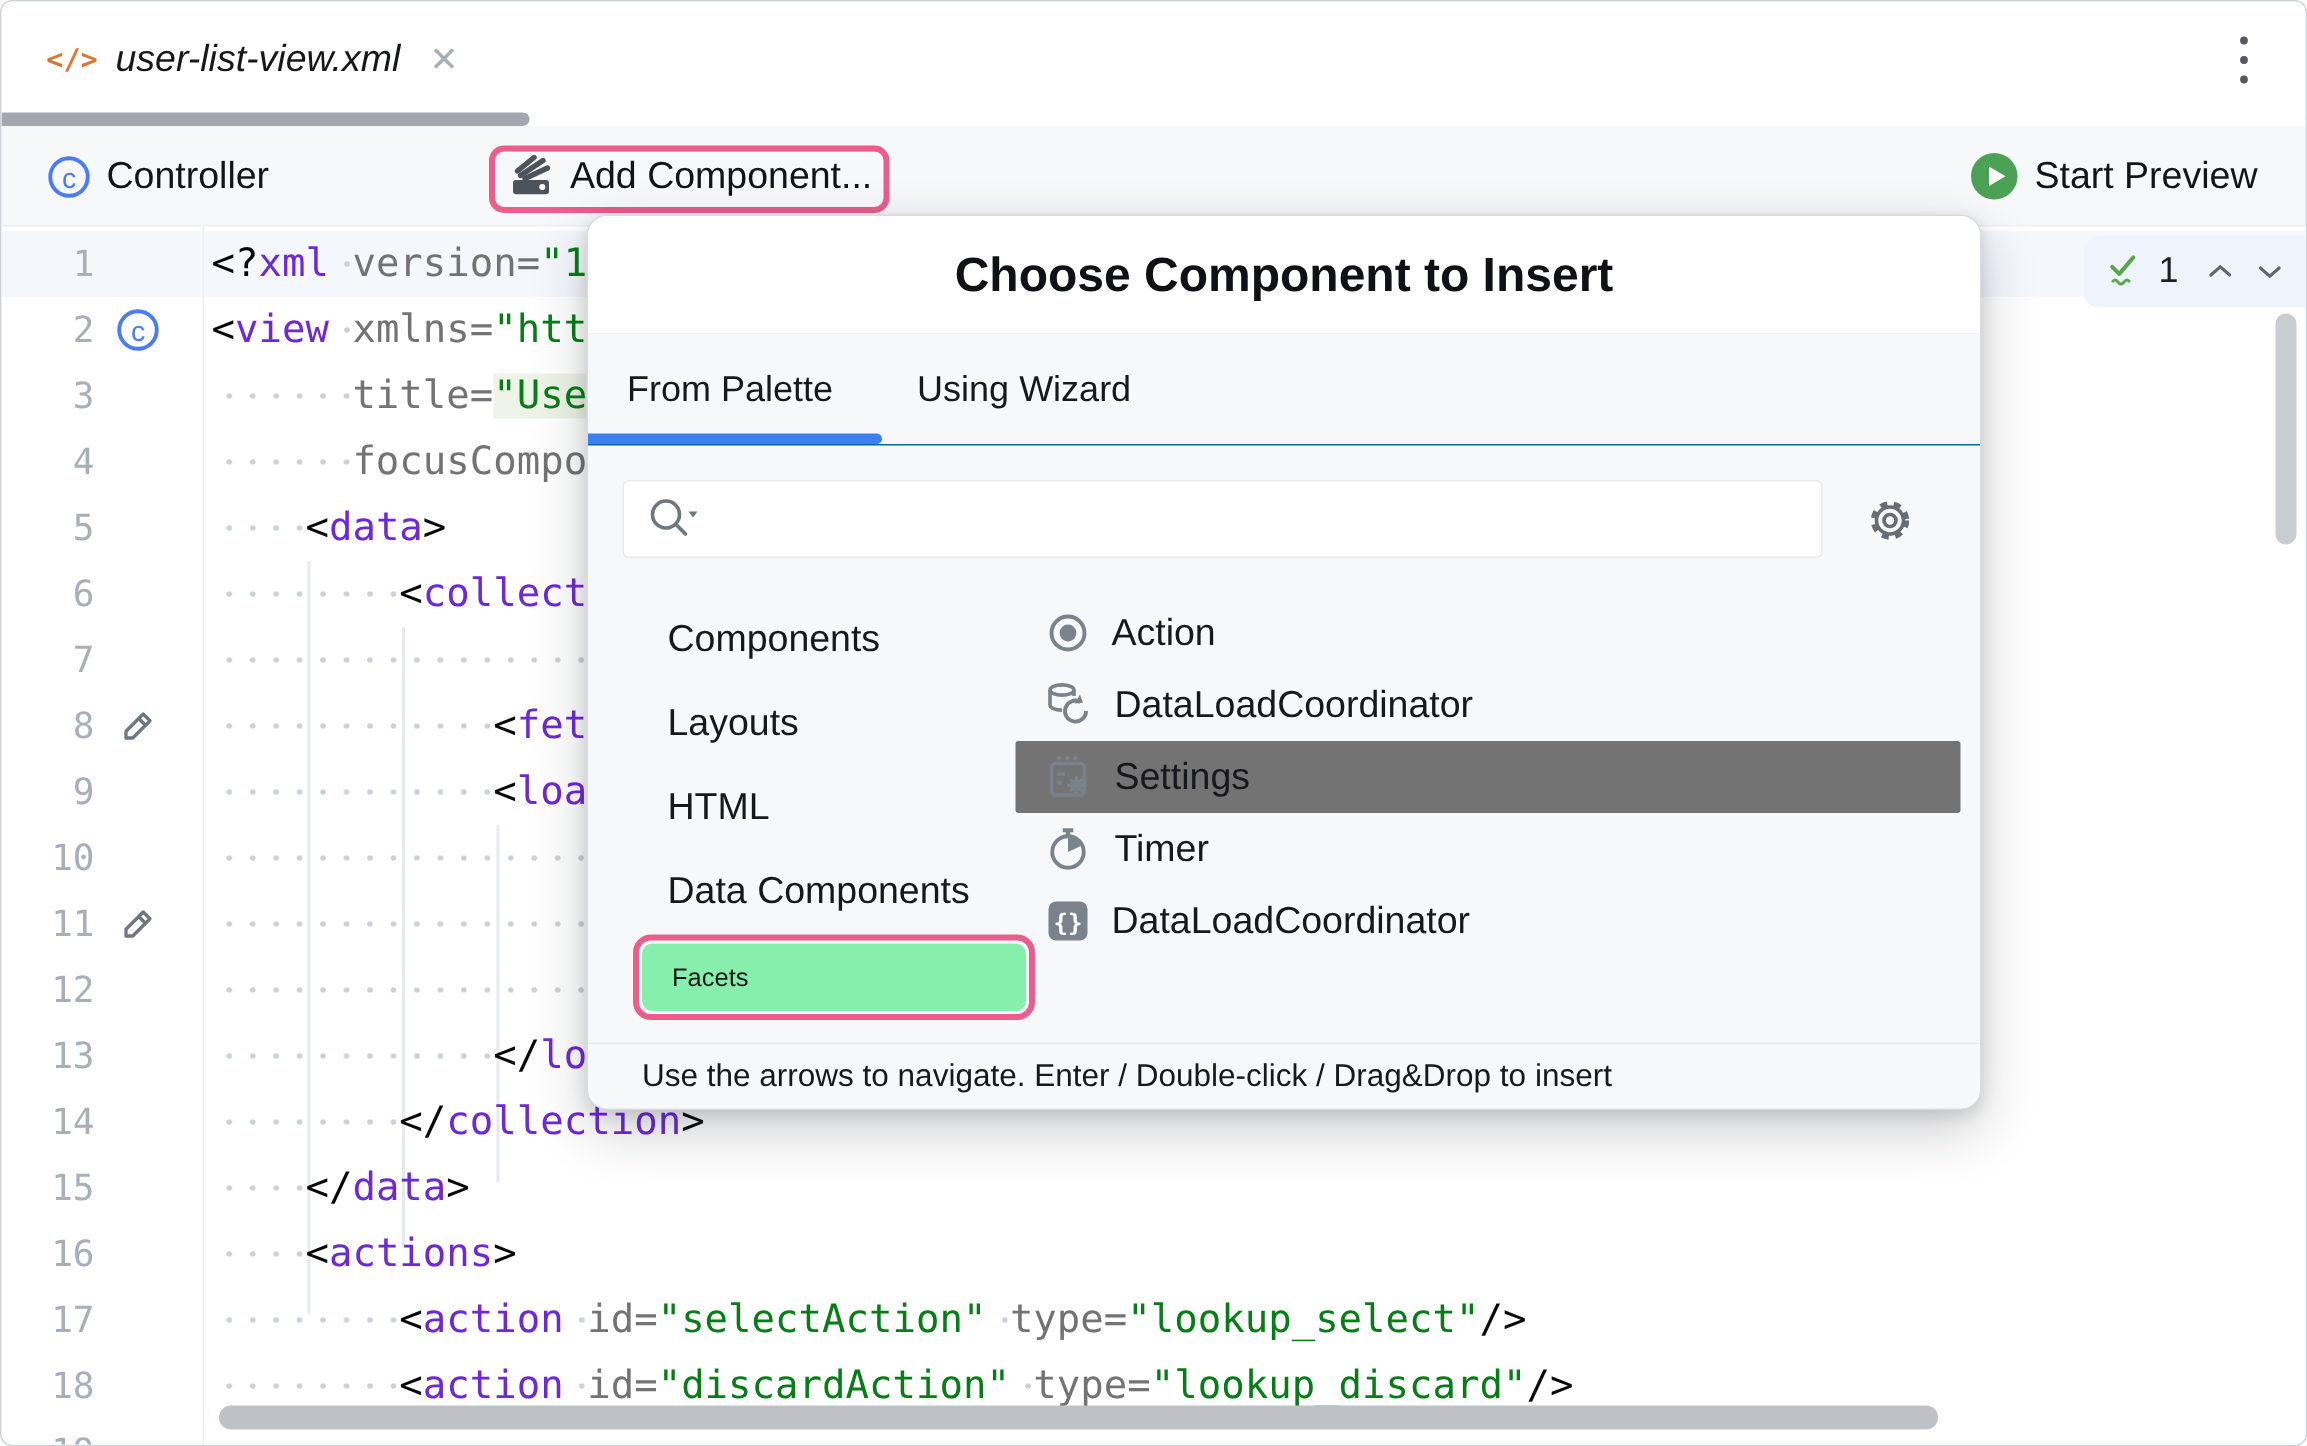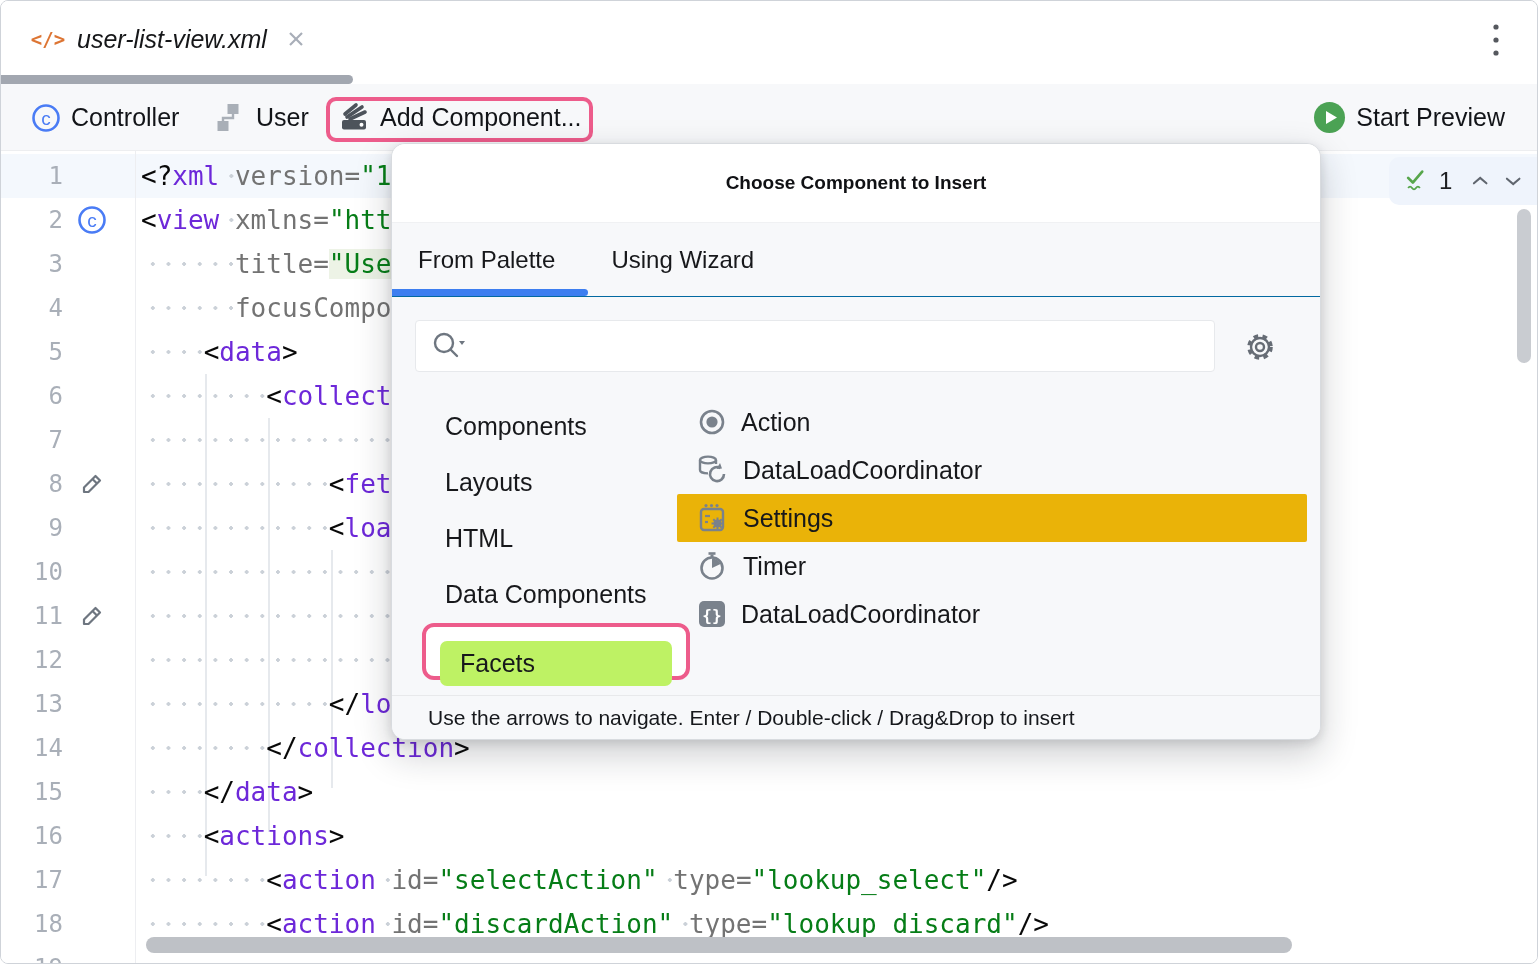--- a/index.html
+++ b/index.html
@@ -38,35 +38,35 @@
   .inspections { position:absolute; right:0; top:6px; width:150px; height:48px; background:#EFF4FC; border-radius:10px 0 0 10px; display:flex; align-items:center; gap:12px; padding:0 16px; cursor:pointer; }
   .insp-count { font-size:24px; color:#1E1F22; }
   .insp-chev { margin-left:6px; cursor:pointer; }
 
   .vscroll { position:absolute; right:8px; top:58px; width:14px; height:154px; background:#C9CCD1; border-radius:7px; cursor:pointer; }
   .hscroll { position:absolute; left:145px; top:786px; width:1146px; height:16px; background:#BEC1C6; border-radius:8px; cursor:pointer; }
 
   
   .popup { position:absolute; left:390px; top:142px; width:930px; height:597px; background:#F7F8FA; border:1px solid #D8DBDF; border-radius:14px; box-shadow:0 14px 36px rgba(25,28,35,.22), 0 3px 10px rgba(25,28,35,.12); overflow:hidden; }
   .popup-header { height:79px; background:#fff; display:flex; align-items:center; justify-content:center; border-bottom:1px solid #F0F1F3; }
-  .popup-title { font-size:19px; font-weight:bold; color:#101114; }
+  .popup-title { font-size:32px; font-weight:bold; color:#101114; }
   .popup-tabs { position:relative; height:74px; background:#F7F8FA; border-bottom:1px solid #0369a1; display:flex; align-items:center; padding-left:26px; gap:56px; }
   .ptab { font-size:24px; color:#17181B; cursor:pointer; }
   .ptab-underline { position:absolute; left:0; bottom:0; width:196px; height:7px; background:#3D7EF0; border-radius:0 4px 4px 0; }
   .popup-body { position:relative; height:399px; }
   .search-field { position:absolute; left:23px; top:23px; width:800px; height:52px; background:#fff; border:1px solid #E7E9EC; border-radius:4px; display:flex; align-items:center; padding-left:14px; gap:4px; }
   .search-input { border:none; outline:none; flex:1; height:100%; font-size:24px; color:#17181B; background:transparent; }
   .gear-btn { position:absolute; left:848px; top:30px; width:40px; height:40px; display:flex; align-items:center; justify-content:center; cursor:pointer; }
   .cat-col { position:absolute; left:0; top:101px; width:285px;padding-left:15px; }
   .cat-row { height:56px; line-height:56px; padding-left:38px; font-size:25px; color:#17181B; cursor:pointer; }
   .facet-outer { margin:1px 0 0 15px; width:268px; height:57px; border:4px solid #ED5C8B; border-radius:12px; background:#fff; }
-  .facet-inner { margin:14px; height:45px; background:#bef264; border-radius:7px; line-height:45px; padding-left:20px; font-size:25px; color:#17181B; cursor:pointer; }
+  .facet-inner { margin:2px; height:45px; background:#86efac; border-radius:7px; line-height:45px; padding-left:20px; font-size:17px; color:#17181B; cursor:pointer; }
   .comp-col { position:absolute; left:285px; top:101px; width:630px; }
   .comp-row { height:48px; display:flex; align-items:center; padding-left:20px; gap:14px; font-size:25px; color:#17181B; cursor:pointer; border-radius:2px; }
-  .comp-row.selected { background:#eab308; }
+  .comp-row.selected { background:#737373; }
   .popup-footer { position:absolute; left:0; bottom:0; width:100%; height:44px; border-top:1px solid #E8E9EB; background:#F7F8FA; }
   .hint { line-height:43px; padding-left:36px; font-size:21px; color:#16181C; }
 
   
   .annot { position:absolute; border:4px solid #ED5C8B; border-radius:10px; pointer-events:none; }
   .annot-add { left:325px; top:96px; width:267px; height:45px; }
 
   svg { display:block; }
 </style>
 </head>
@@ -95,28 +95,20 @@
     <div class="tab-scroll"></div>
   </div>
 
   <div class="toolbar">
     <div class="tb-item tb-controller">
       <svg width="30" height="30" viewBox="0 0 30 30">
         <circle cx="15" cy="15" r="12.5" fill="none" stroke="#4A7CF5" stroke-width="2.6"></circle>
         <text x="15" y="22" text-anchor="middle" font-family="Liberation Sans" font-size="19" fill="#4A7CF5">c</text>
       </svg>
       <span>Controller</span>
-    </div>
-    <div class="tb-item tb-user">
-      <svg width="31" height="31" viewBox="0 0 31 31">
-        <polyline points="18,12 18,16 8,16 8,20" fill="none" stroke="#A9AFB7" stroke-width="2.4"></polyline>
-        <rect x="12.5" y="2" width="11" height="10" fill="#A9AFB7"></rect>
-        <rect x="2.5" y="19" width="11" height="10" fill="#A9AFB7"></rect>
-      </svg>
-      <span>User</span>
     </div>
     <div class="tb-item tb-preview">
       <svg width="33" height="33" viewBox="0 0 33 33">
         <circle cx="16.5" cy="16.5" r="15.5" fill="#4BA254"></circle>
         <path d="M13 10 L13 23 L24 16.5 Z" fill="#fff"></path>
       </svg>
       <span>Start Preview</span>
     </div>
     <div class="tb-item tb-add">
       <svg width="32" height="32" viewBox="0 0 32 32">

